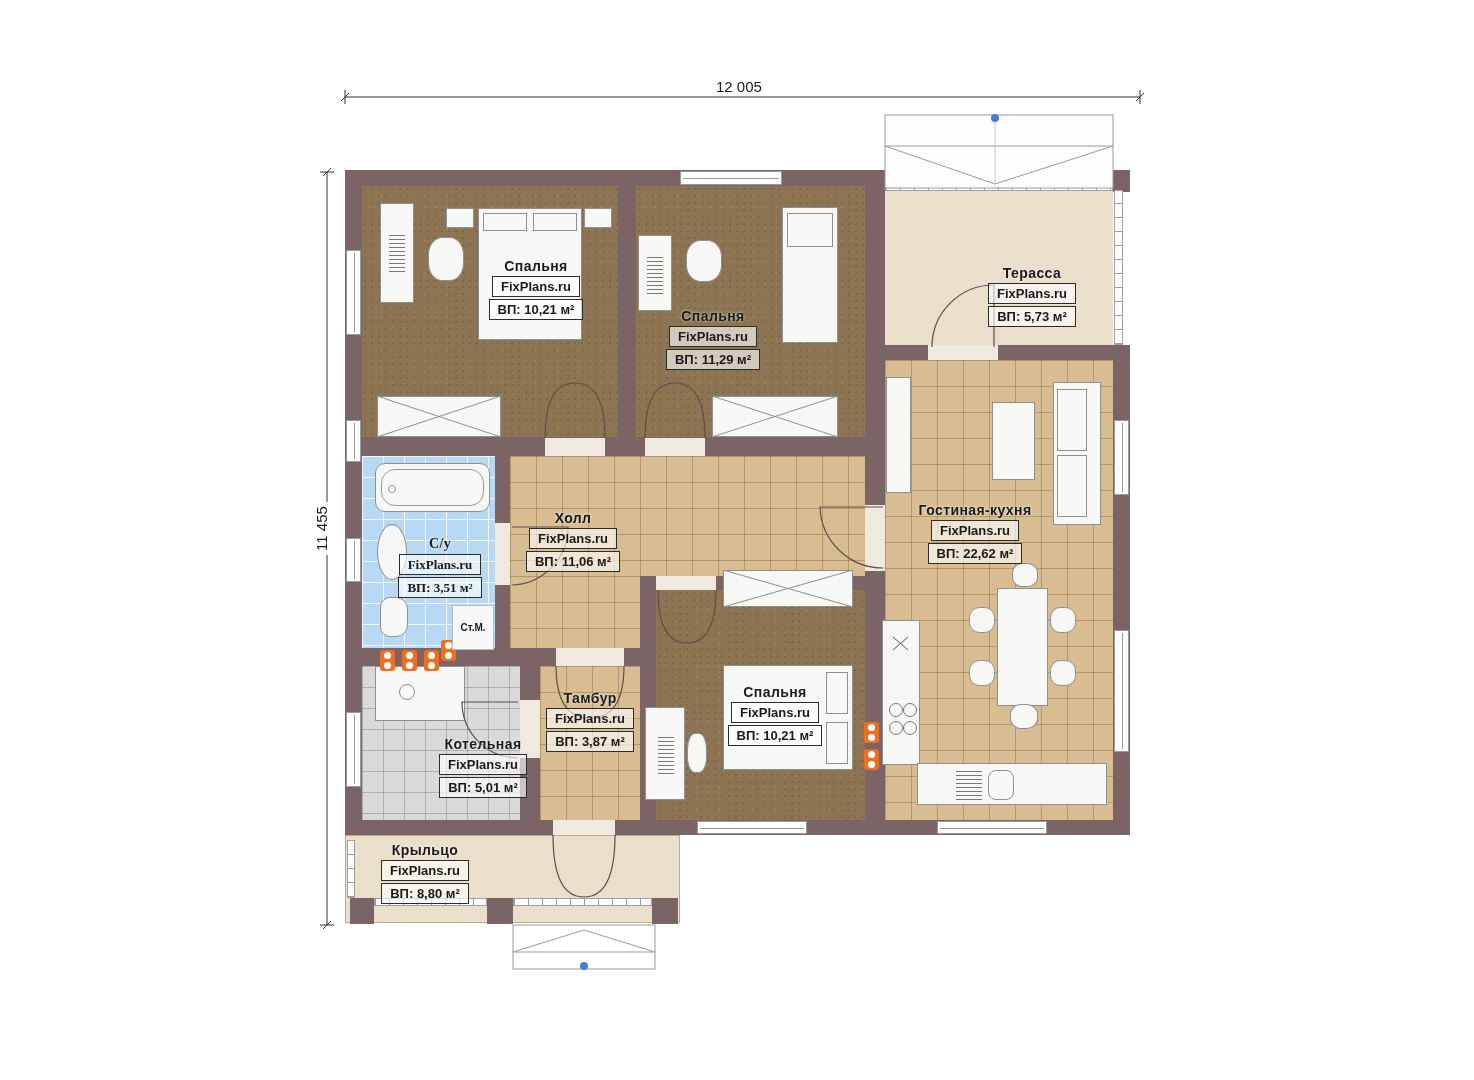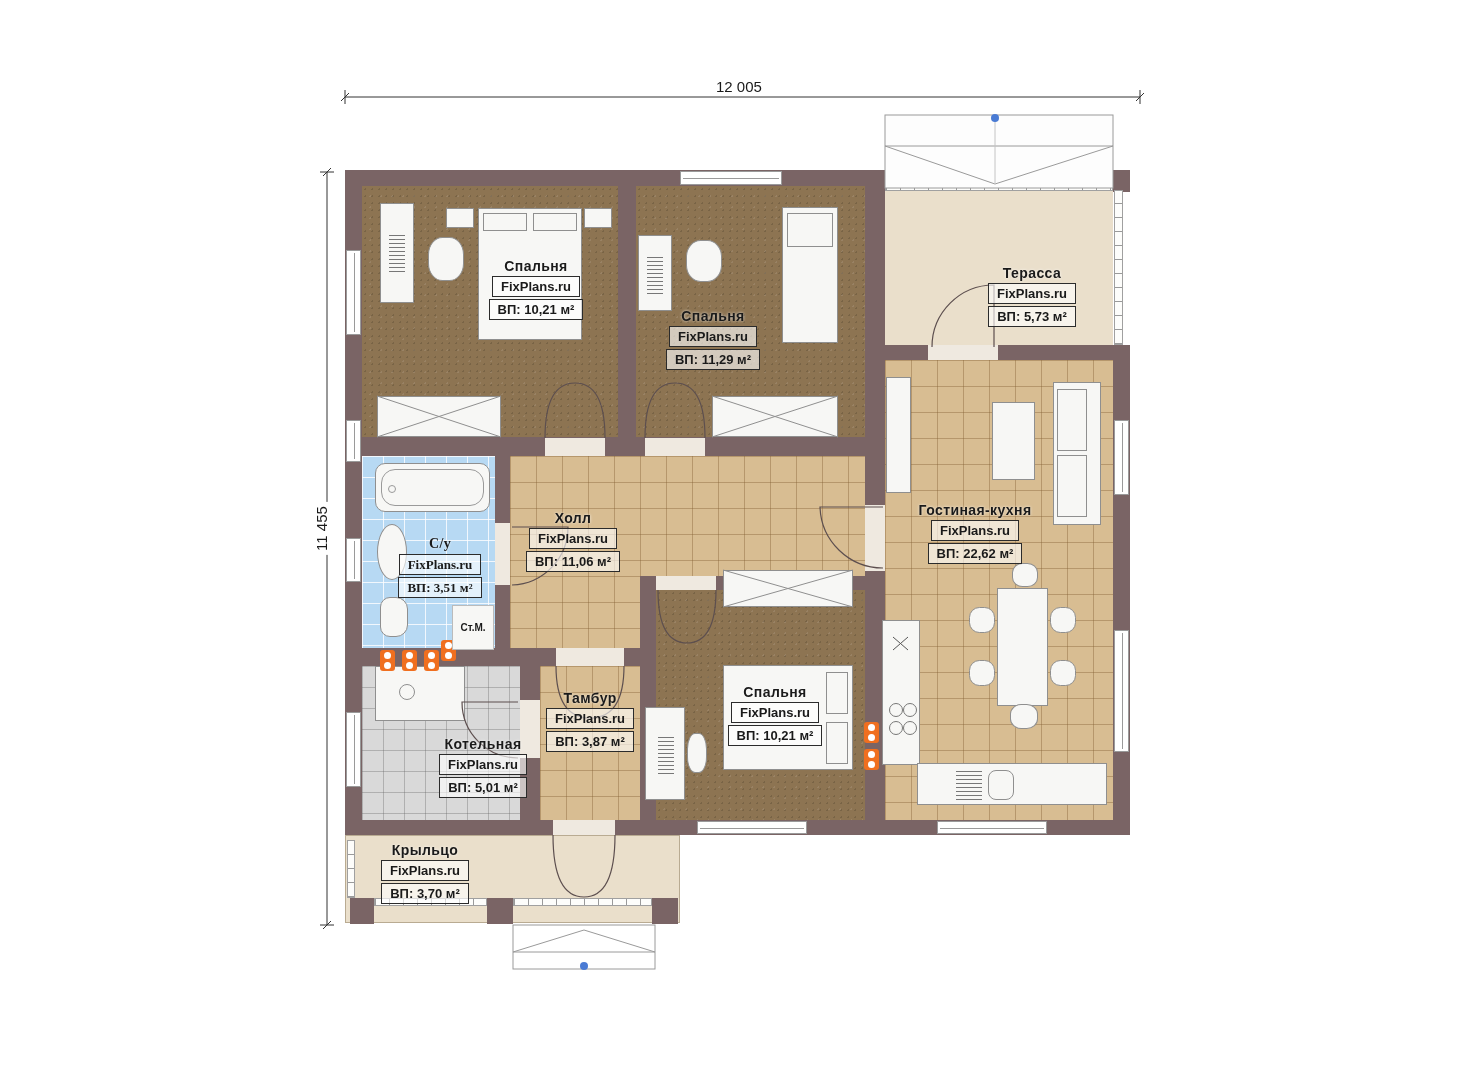--- a/index.html
+++ b/index.html
@@ -273,16 +273,16 @@
     <div class="rbox">ВП: 5,01 м²</div>
   </div>
   <div class="room-label" style="left:685px;top:684px;">
     <div class="rname">Спальня</div>
     <div class="rbox">FixPlans.ru</div>
     <div class="rbox">ВП: 10,21 м²</div>
   </div>
   <div class="room-label" style="left:335px;top:842px;">
     <div class="rname">Крыльцо</div>
     <div class="rbox">FixPlans.ru</div>
-    <div class="rbox">ВП: 3,70 м²</div>
+    <div class="rbox">ВП: 8,80 м²</div>
   </div>
 
 </div>
 
 </body></html>

